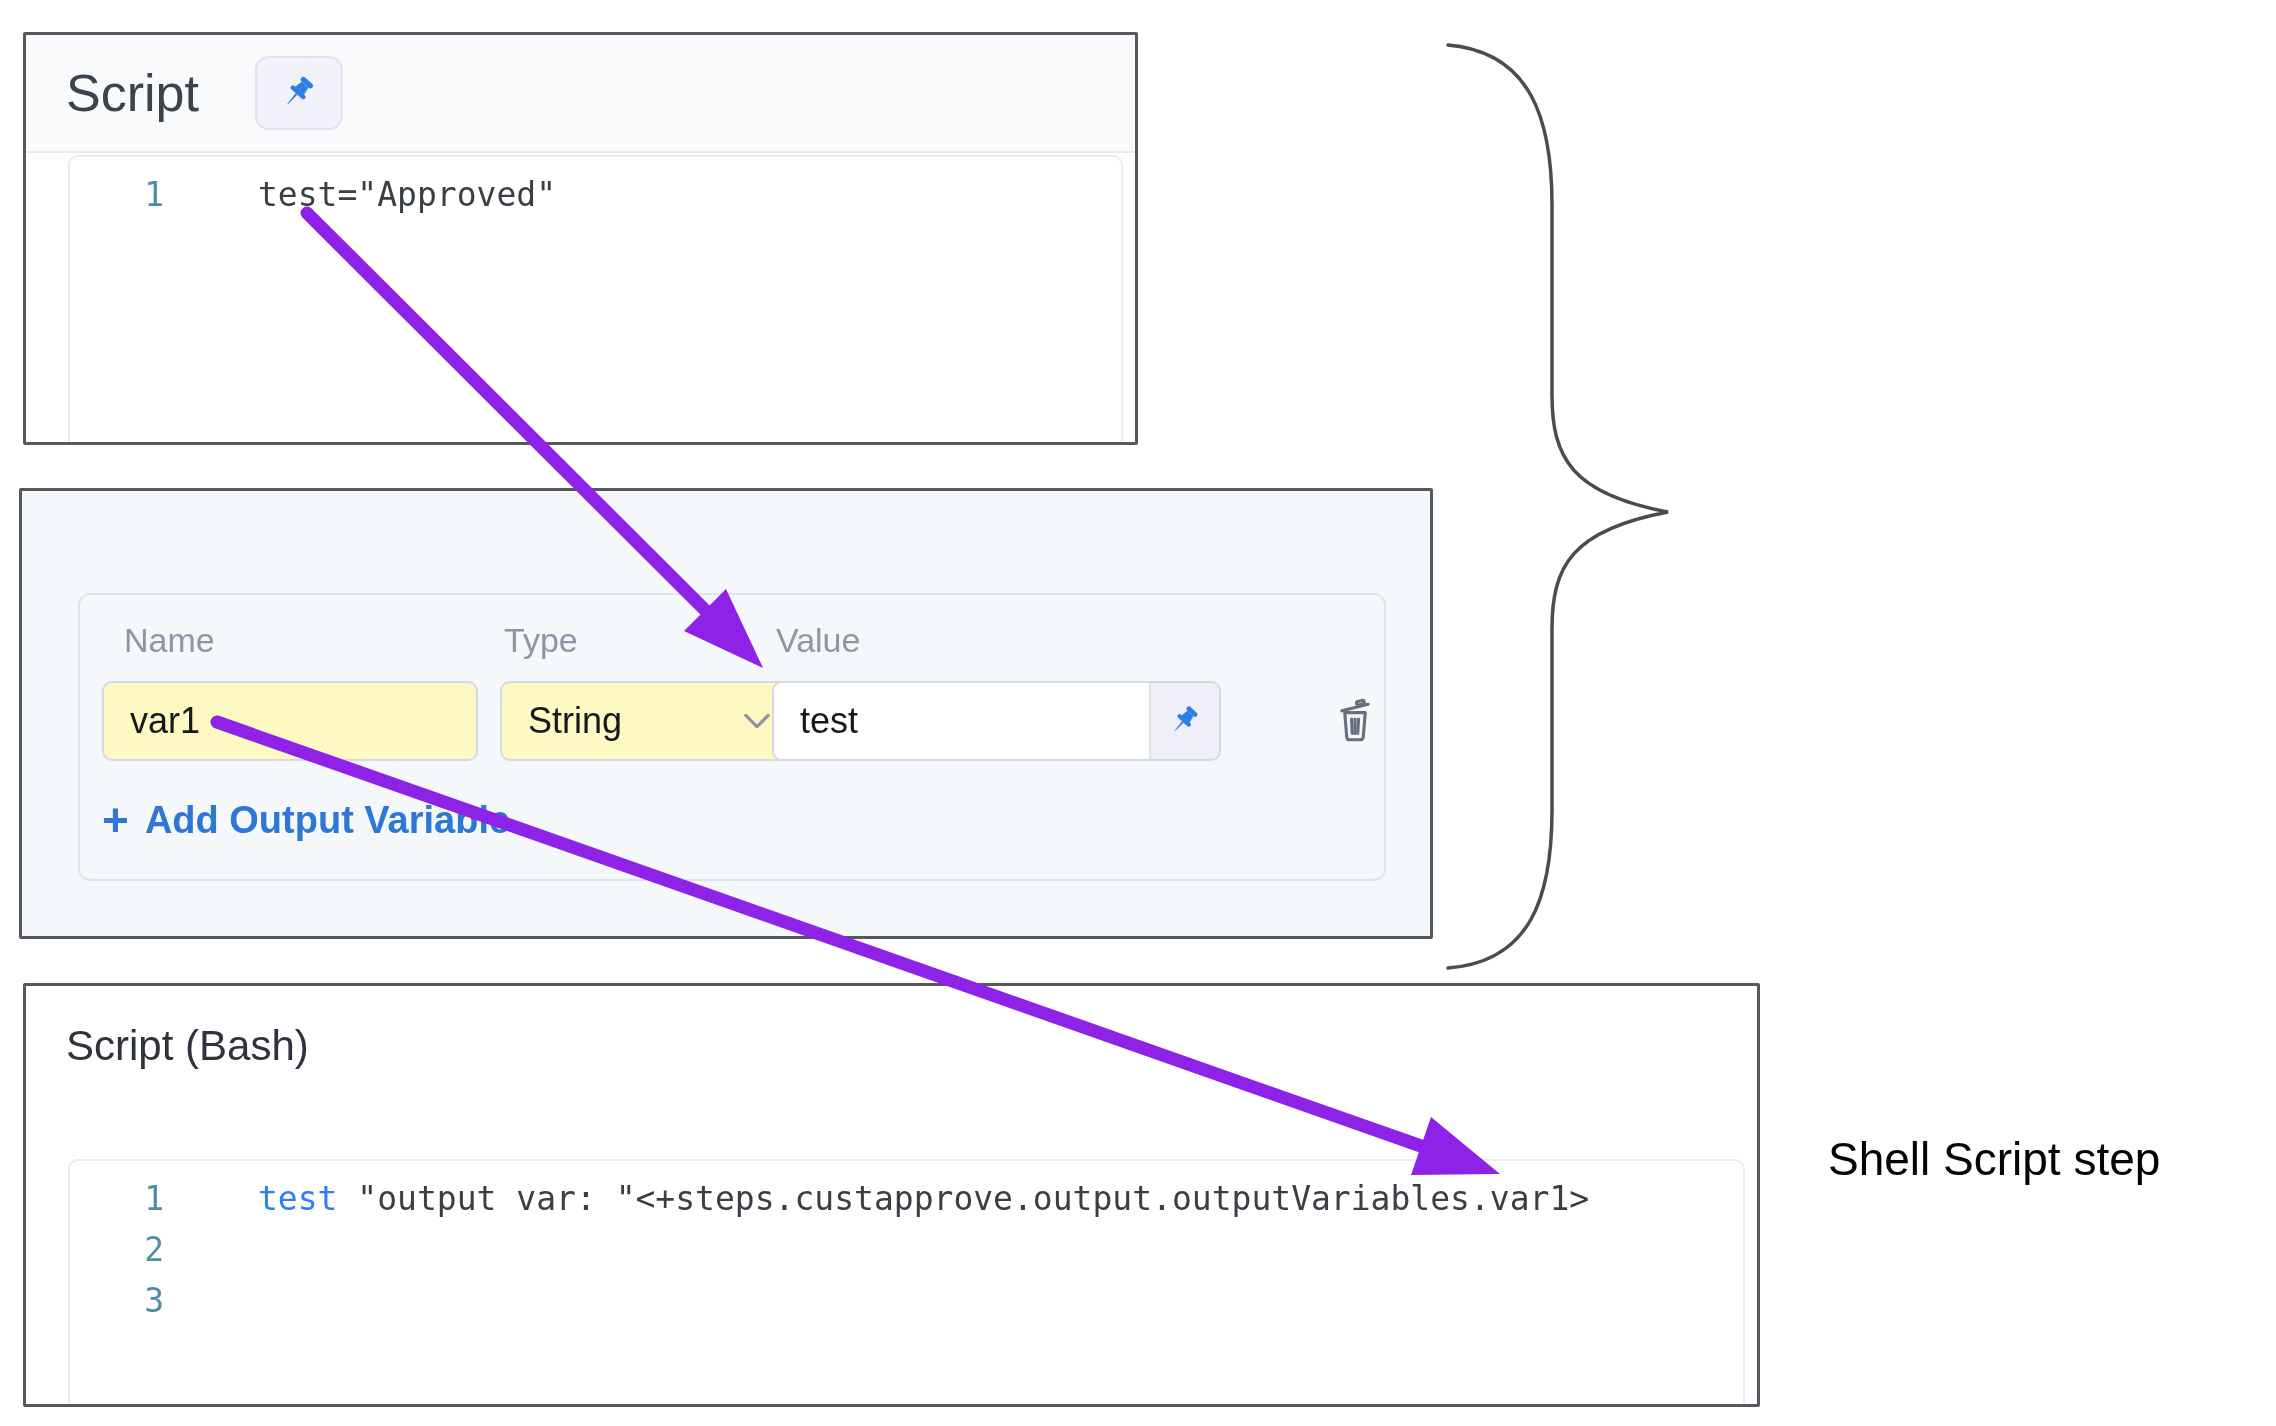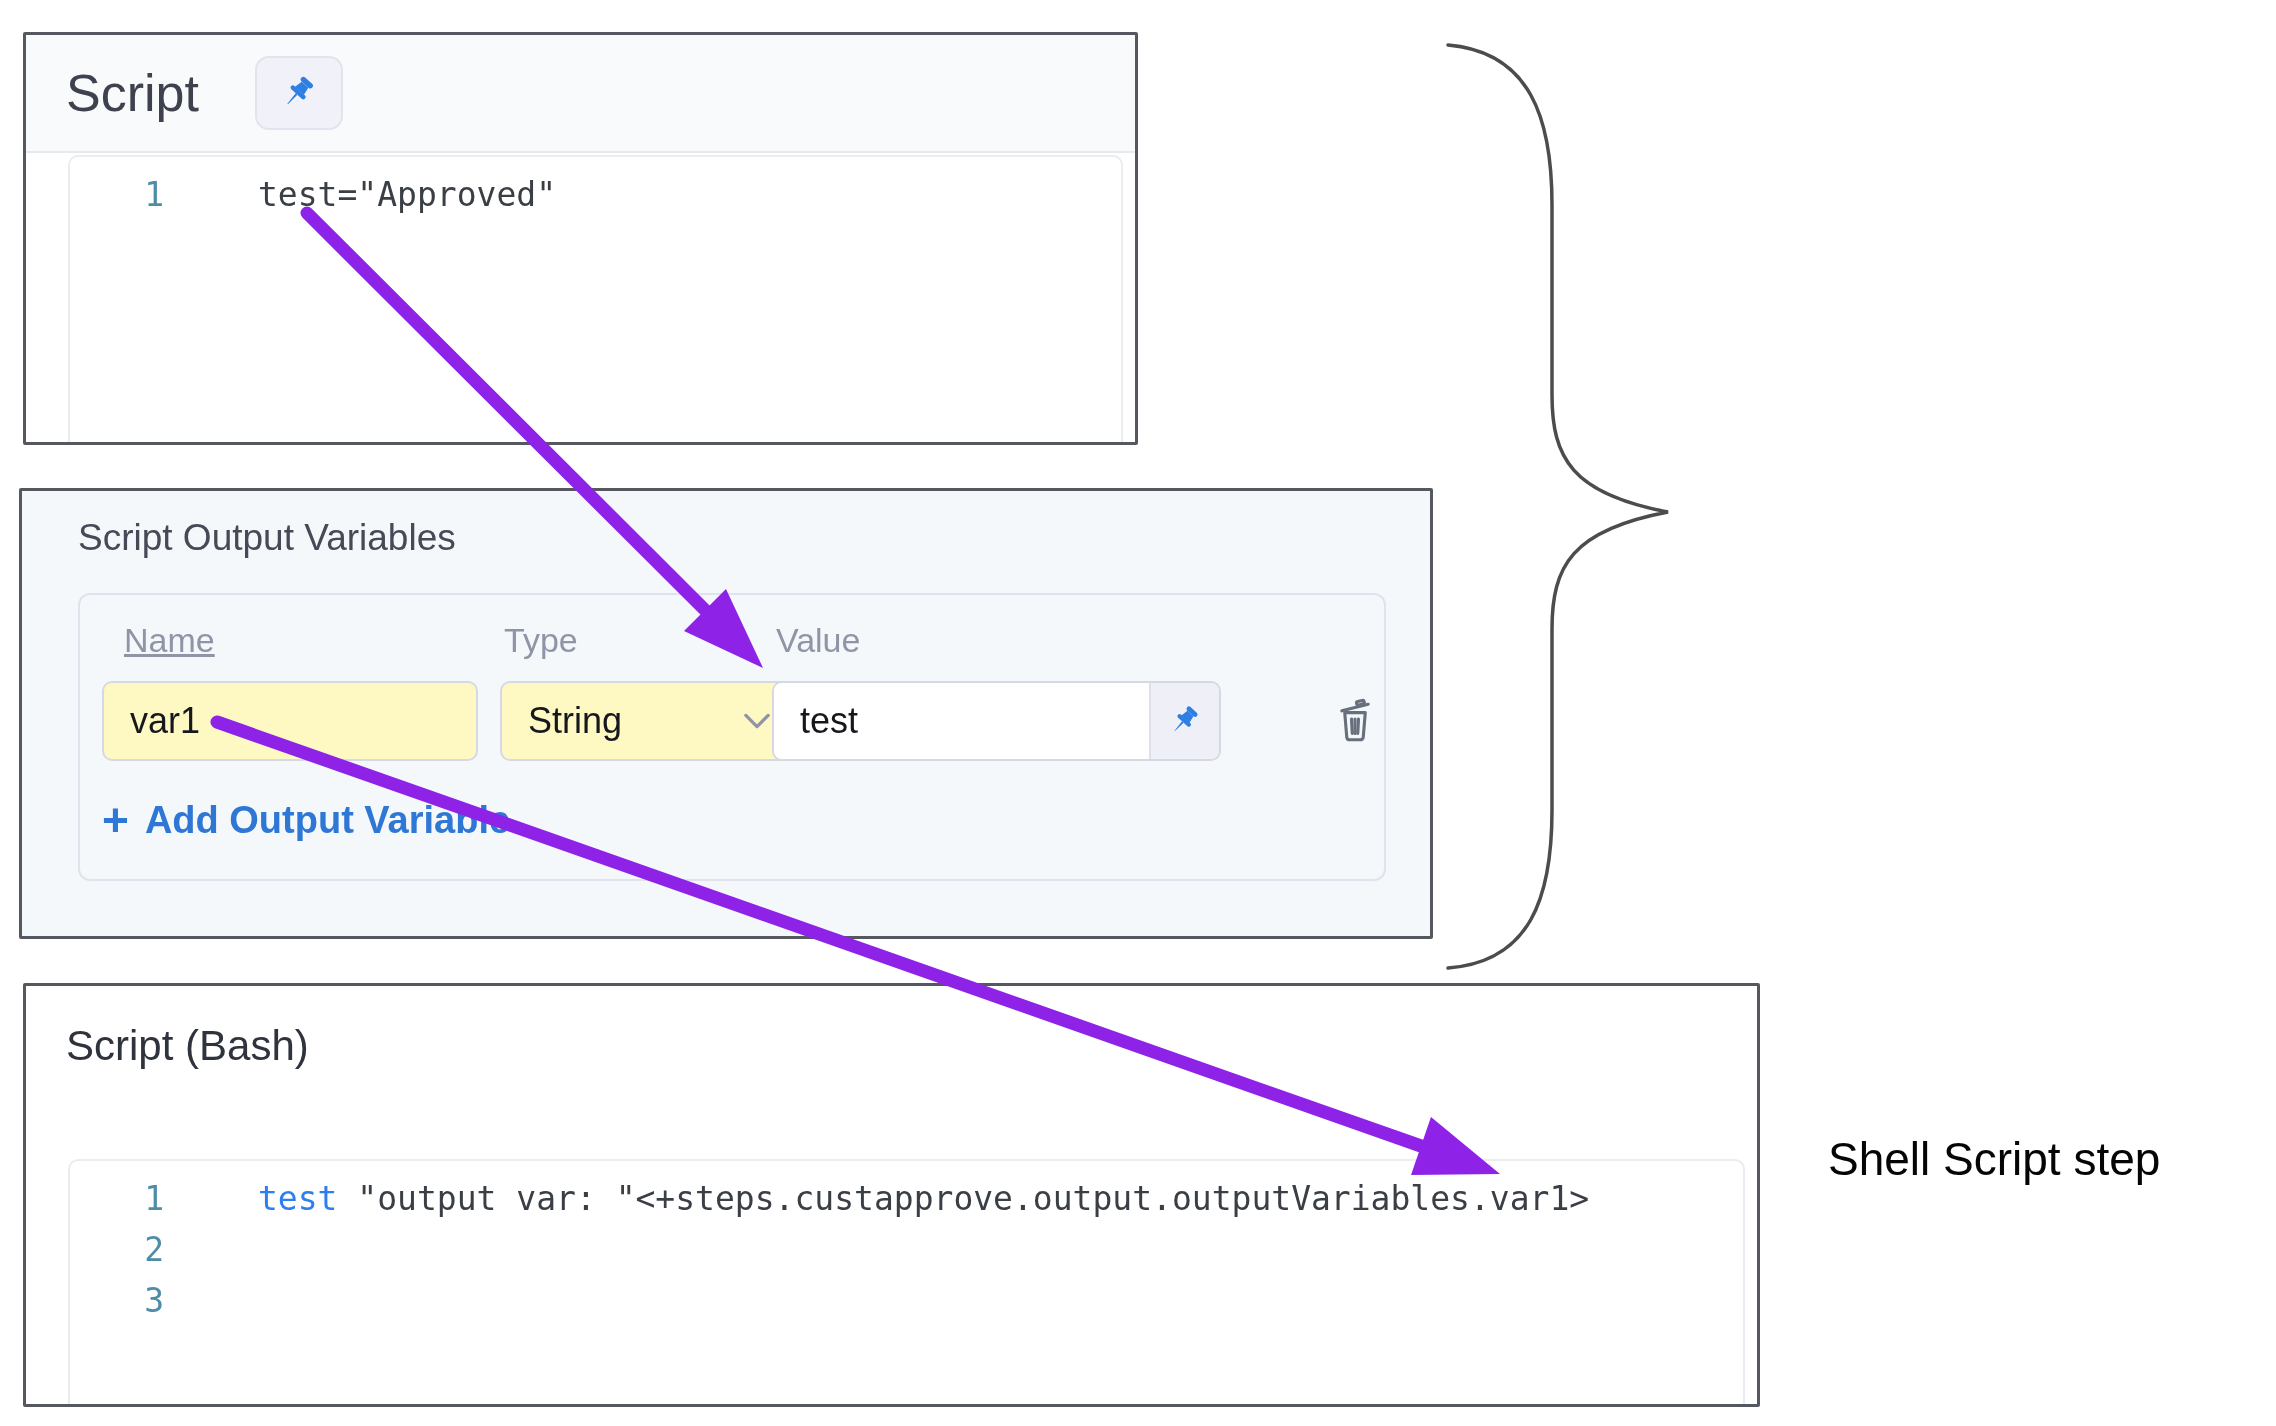--- a/index.html
+++ b/index.html
@@ -24,21 +24,21 @@
           font-family:"DejaVu Sans Mono", monospace; font-size:33px; color:#4e8ca8; flex:0 0 auto;}
   .code-text{font-family:"DejaVu Sans Mono", monospace; font-size:33px; color:#3a3f46; white-space:pre; padding-left:58px;}
   .code-text .kw{color:#2d7ff0;}
 
   
   #outvars-panel{left:19px; top:488px; width:1414px; height:451px; background:#f4f8fb;}
   .outvars-title{position:absolute; left:56px; top:26px; font-size:37px; color:#464a56;}
   .outvars-card{position:absolute; left:56px; top:102px; width:1308px; height:288px;
                 border:2px solid #e0e3ed; border-radius:12px; box-sizing:border-box;}
   .col-label{position:absolute; top:26px; font-size:34px; color:#8f95a6;}
-  #label-name{left:44px;text-decoration:underline;}
+  #label-name{left:44px;}
   #label-type{left:424px;}
   #label-value{left:696px;}
   .field{position:absolute; top:86px; height:80px; background:#fef9c3; border:2px solid #d6d9e3;
          border-radius:10px; box-sizing:border-box; font-size:36px; color:#16181d;}
   input.field-input{outline:none; padding:0 0 0 26px; font-family:"Liberation Sans", sans-serif;}
   #name-input{left:22px; width:376px;}
   #type-select{left:420px; width:296px; display:flex; align-items:center; justify-content:space-between;
                padding:0 24px 0 26px; cursor:pointer;}
   #value-group{left:692px; width:449px; display:flex; overflow:hidden; padding:0;}
   .value-input-part{flex:1 1 auto; border:none; outline:none; font-size:36px; color:#16181d; padding-left:26px;
@@ -85,21 +85,20 @@
     </div>
     <div class="code-editor">
       <div class="code-row">
         <div class="gutter">1</div>
         <div class="code-text">test="Approved"</div>
       </div>
     </div>
   </div>
 
   <div class="panel" id="outvars-panel">
-    <div class="outvars-title">Script Output Variables</div>
 
     <div class="outvars-card">
       <span class="col-label" id="label-name">Name</span>
       <span class="col-label" id="label-type">Type</span>
       <span class="col-label" id="label-value">Value</span>
 
       <input class="field field-input" id="name-input" readonly="" value="var1" style="">
 
       <div class="field" id="type-select">
         <span>String</span>

